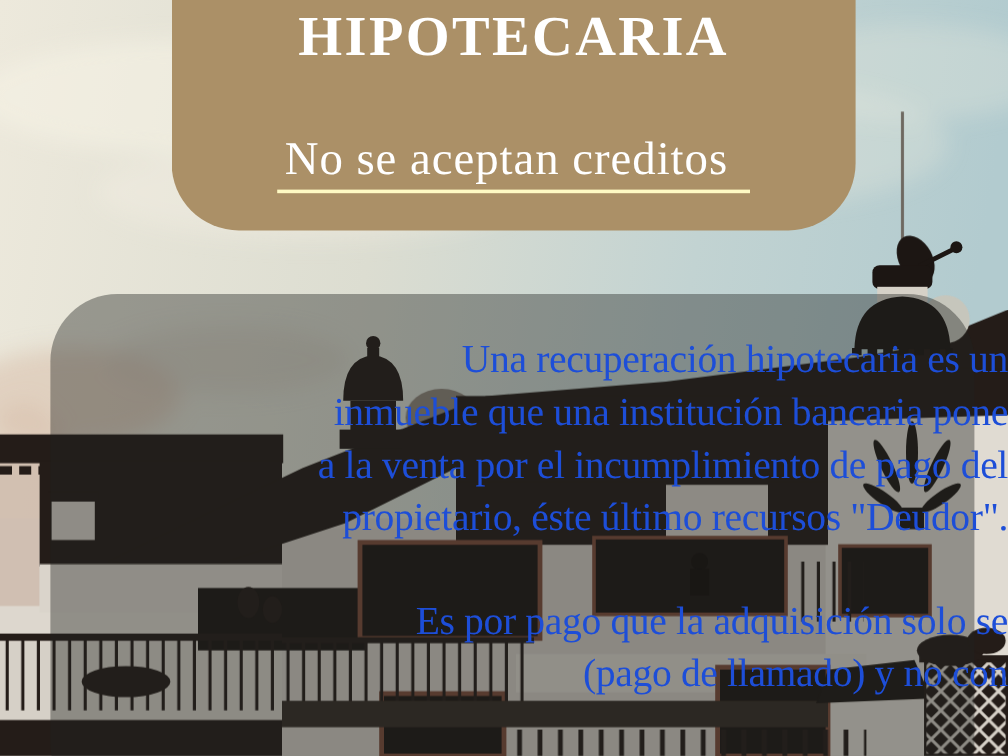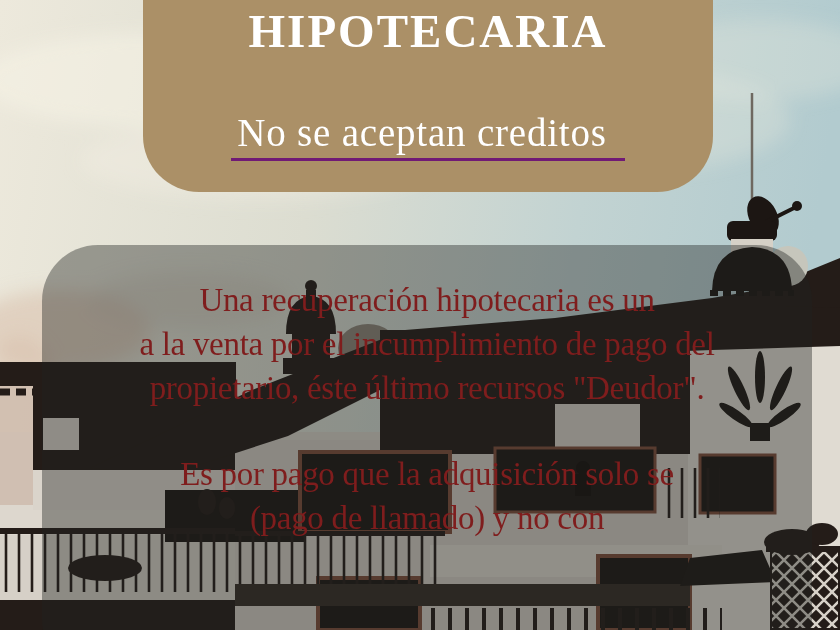--- a/index.html
+++ b/index.html
@@ -20,21 +20,21 @@
   }
   .banner-title{
     position:absolute;top:80px;left:0;width:100%;text-align:center;
     color:#ffffff;font-size:47px;font-weight:700;letter-spacing:2px;line-height:46px;
   }
   .banner-subtitle{
     position:absolute;top:184px;left:0;width:100%;text-align:center;
     color:#ffffff;font-size:39px;font-weight:400;letter-spacing:0.8px;line-height:42px;
   }
   .banner-subtitle .u{
-    border-bottom:3px solid #701a75;padding:0 18px 4px 6px;text-align:center;
+    border-bottom:3px solid #fef9c3;padding:0 18px 4px 6px;text-align:center;
   }
   .body-text{
     position:absolute;left:14px;right:0;top:278px;text-align:center;
     color:#ffffff;font-size:33px;font-weight:400;letter-spacing:-0.3px;
   }
   .body-text .line{height:44px;line-height:44px;white-space:nowrap;}
   .body-text .gap{height:42px;}
 </style>
 </head>
 <body>
@@ -175,22 +175,23 @@
 
   <div class="overlay-panel" style="background: rgba(33, 36, 33, 0.4);"></div>
 
   <div class="banner" style="background: rgb(171, 144, 103);">
     <div class="banner-title" style="color: rgb(255, 255, 255);">HIPOTECARIA</div>
     <div class="banner-subtitle">
       <span class="u">No se aceptan creditos</span>
     </div>
   </div>
 
-  <div class="body-text" style="color: #7f1d1d;">
+  <div class="body-text" style="color: #1d4ed8; text-align: right;">
     <div class="line">Una recuperación hipotecaria es un</div>
+    <div class="line">inmueble que una institución bancaria pone</div>
     <div class="line">a la venta por el incumplimiento de pago del</div>
     <div class="line">propietario, éste último recursos "Deudor".</div>
     <div class="gap"></div>
     <div class="line">Es por pago que la adquisición solo se</div>
     <div class="line">(pago de llamado) y no con</div>
   </div>
 
 </div>
 
 </body></html>

